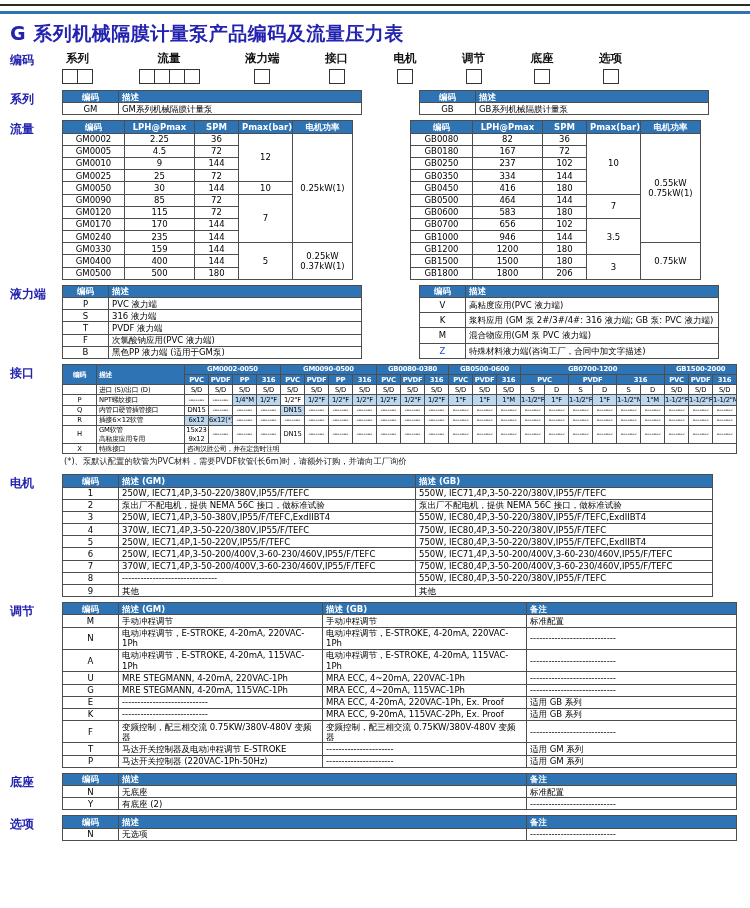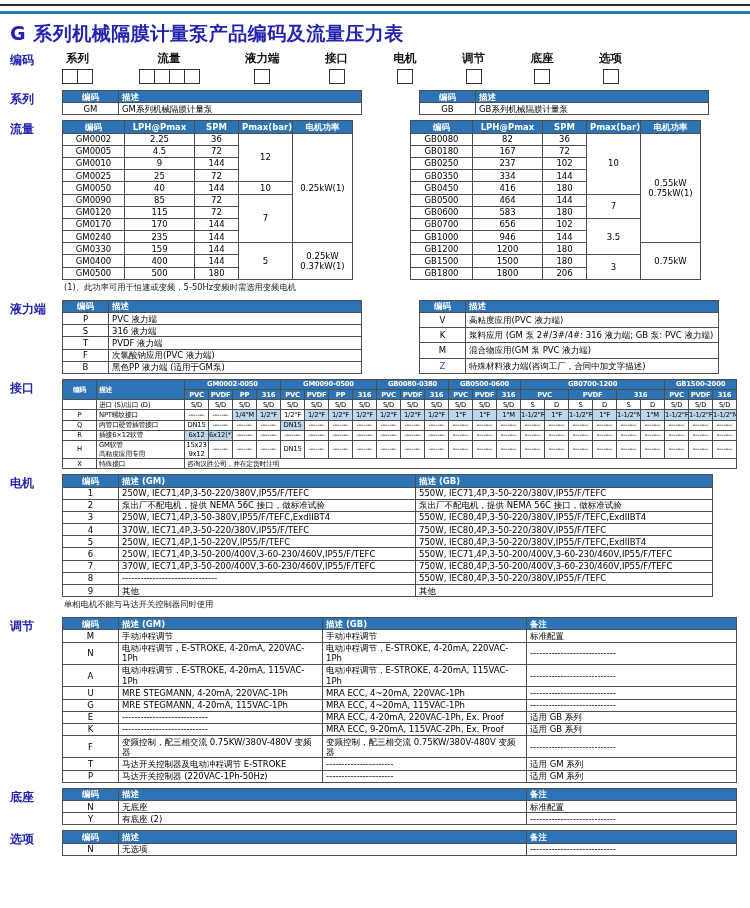--- a/index.html
+++ b/index.html
@@ -222,21 +222,21 @@
               <td>9</td>
               <td>144</td>
             </tr>
             <tr>
               <td>GM0025</td>
               <td>25</td>
               <td>72</td>
             </tr>
             <tr>
               <td>GM0050</td>
-              <td>40</td>
+              <td>30</td>
               <td>144</td>
               <td>10</td>
             </tr>
             <tr>
               <td>GM0090</td>
               <td>85</td>
               <td>72</td>
               <td rowspan="4">7</td>
             </tr>
             <tr>
@@ -355,21 +355,20 @@
               <td rowspan="2">3</td>
             </tr>
             <tr>
               <td>GB1800</td>
               <td>1800</td>
               <td>206</td>
             </tr>
           </tbody>
       </table>
     </div>
-    <div class="note">(1)、此功率可用于恒速或变频，5-50Hz变频时需选用变频电机</div>
   </div>
 </div>
 
 <div class="section">
   <div class="sec-label">液力端</div>
   <div class="sec-body">
     <div class="pair">
       <table class="tbl-hyd">
         <colgroup>
             <col class="h1">
@@ -641,20 +640,21 @@
             <td>-------</td>
             <td>-------</td>
           </tr>
           <tr>
             <td>X</td>
             <td class="left">特殊接口</td>
             <td colspan="23" class="left">咨询汉胜公司，并在定货时注明</td>
           </tr>
         </tbody>
     </table>
+    <div class="note">(*)、泵默认配置的软管为PVC材料，需要PVDF软管(长6m)时，请额外订购，并请向工厂询价</div>
   </div>
 </div>
 
 <div class="section">
   <div class="sec-label">电机</div>
   <div class="sec-body">
     <table class="tbl-motor">
       <colgroup>
           <col class="m1">
           <col class="m2">
@@ -708,21 +708,20 @@
             <td class="left">-------------------------------</td>
             <td class="left">550W, IEC80,4P,3-50-220/380V,IP55/F/TEFC</td>
           </tr>
           <tr>
             <td>9</td>
             <td class="left">其他</td>
             <td class="left">其他</td>
           </tr>
         </tbody>
     </table>
-    <div class="note">单相电机不能与马达开关控制器同时使用</div>
   </div>
 </div>
 
 <div class="section">
   <div class="sec-label">调节</div>
   <div class="sec-body">
     <table class="tbl-ctrl">
       <colgroup>
           <col class="c1">
           <col class="c2">

